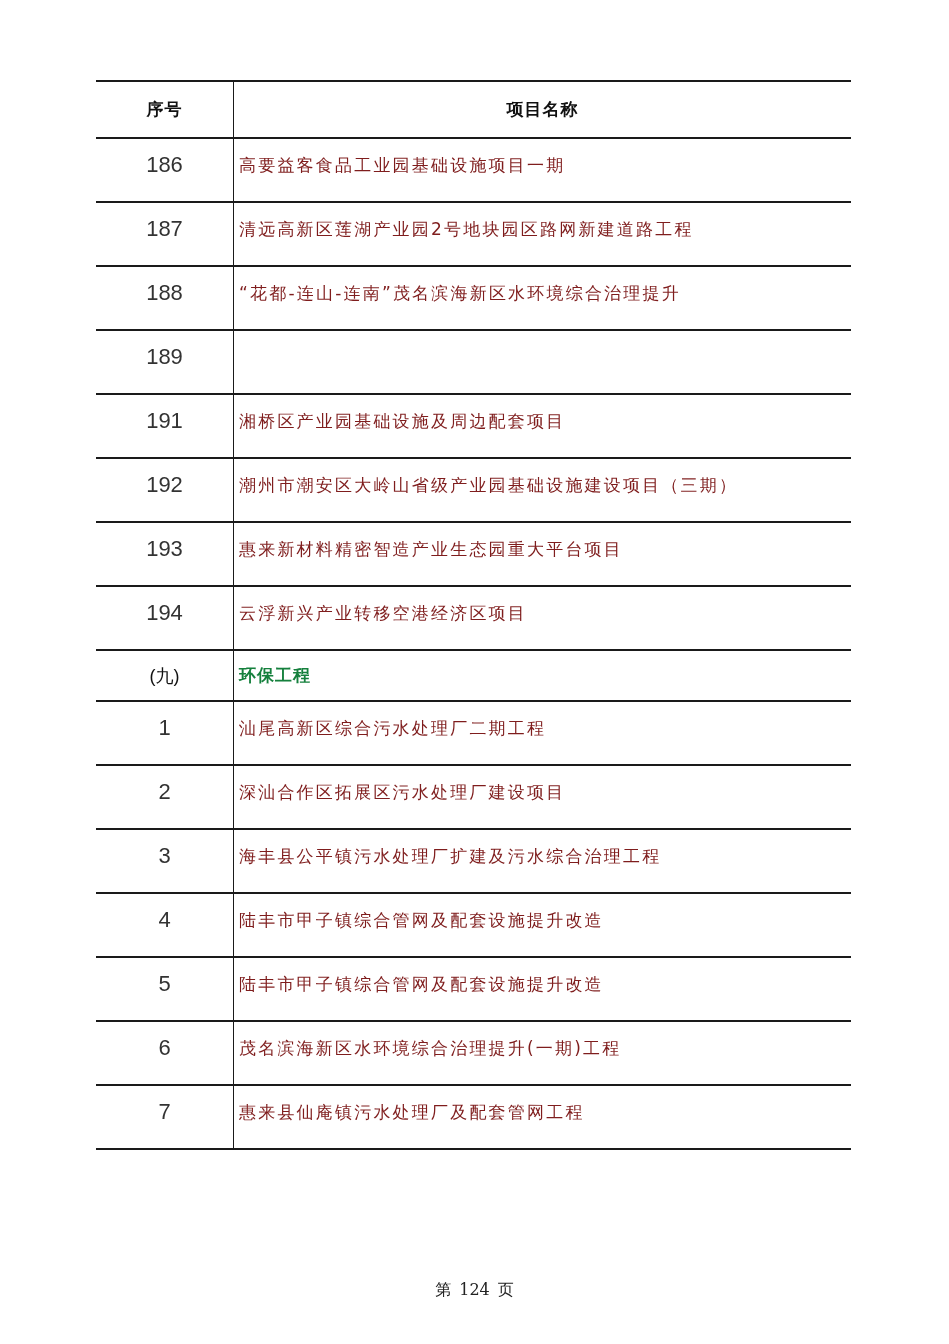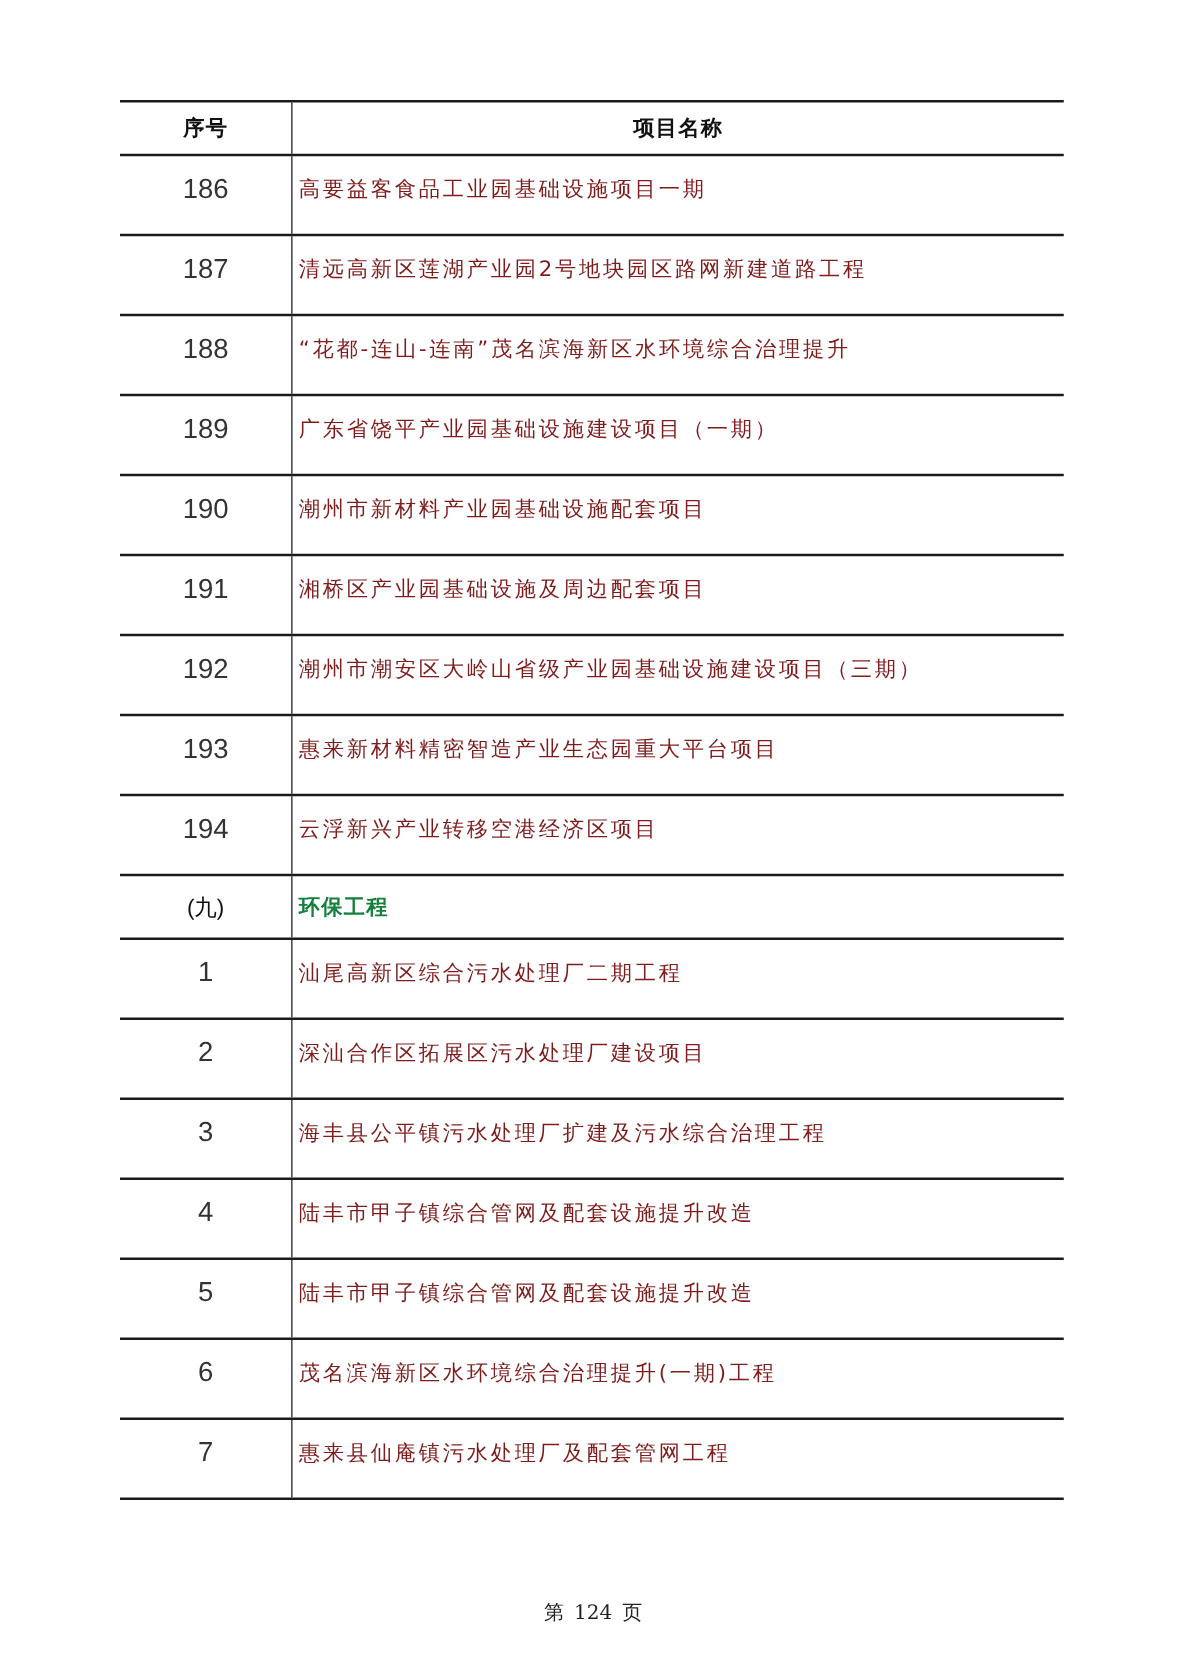--- a/index.html
+++ b/index.html
@@ -1,21 +1,21 @@
 <!DOCTYPE html>
 <html><head>
 <meta charset="utf-8">
 <style>
   html, body { margin: 0; padding: 0; background: #ffffff; }
   body { width: 949px; height: 1344px; position: relative; font-family: "DejaVu Sans", sans-serif; color: #222; overflow: hidden; }
   .table { position: absolute; left: 96px; top: 80px; width: 755px; border-top: 2px solid #1a1a1a; }
   .row { display: flex; border-bottom: 2px solid #1a1a1a; box-sizing: border-box; }
   .cell-no { width: 138px; border-right: 1.5px solid #1a1a1a; display: flex; align-items: center; justify-content: center; font-family: "Liberation Sans", sans-serif; font-size: 22px; color: #333; box-sizing: border-box; }
   .cell-name { flex: 1; display: flex; align-items: center; padding-left: 5px; font-size: 17px; letter-spacing: 2.2px; color: #7f1d1d; box-sizing: border-box; }
-  .row.header { height: 43px; }
+  .row.header { height: 57px; }
   .row.header .cell-no, .row.header .cell-name { font-weight: bold; font-size: 17px; color: #111; letter-spacing: 1px; }
   .row.header .cell-name { justify-content: center; padding-left: 0; text-align: right; }
   .row.item { height: 64px; }
   .row.item .cell-name { padding-bottom: 10px; }
   .row.item .cell-no { padding-bottom: 10px; }
   .row.section { height: 51px; }
   .row.section .cell-name { font-weight: bold; letter-spacing: 1px; color: #15803d; }
   .row.section .cell-no { font-size: 18px; color: #111; }
   .footer { position: absolute; top: 1280px; left: 0; width: 949px; text-align: center; font-family: "DejaVu Serif", serif; font-size: 16px; color: #222; }
   .footer span { margin: 0 4px; }
@@ -36,25 +36,20 @@
   <div class="row item">
       <div class="cell-no">187</div>
       <div class="cell-name">清远高新区莲湖产业园2号地块园区路网新建道路工程</div>
     </div>
   <div class="row item">
       <div class="cell-no">188</div>
       <div class="cell-name">“花都-连山-连南”茂名滨海新区水环境综合治理提升</div>
     </div>
   <div class="row item">
       <div class="cell-no">189</div>
-      <div class="cell-name">广东省饶平产业园基础设施建设项目（一期）</div>
-    </div>
-  <div class="row item">
-      <div class="cell-no">190</div>
-      <div class="cell-name">潮州市新材料产业园基础设施配套项目</div>
     </div>
   <div class="row item">
       <div class="cell-no">191</div>
       <div class="cell-name">湘桥区产业园基础设施及周边配套项目</div>
     </div>
   <div class="row item">
       <div class="cell-no">192</div>
       <div class="cell-name">潮州市潮安区大岭山省级产业园基础设施建设项目（三期）</div>
     </div>
   <div class="row item">

